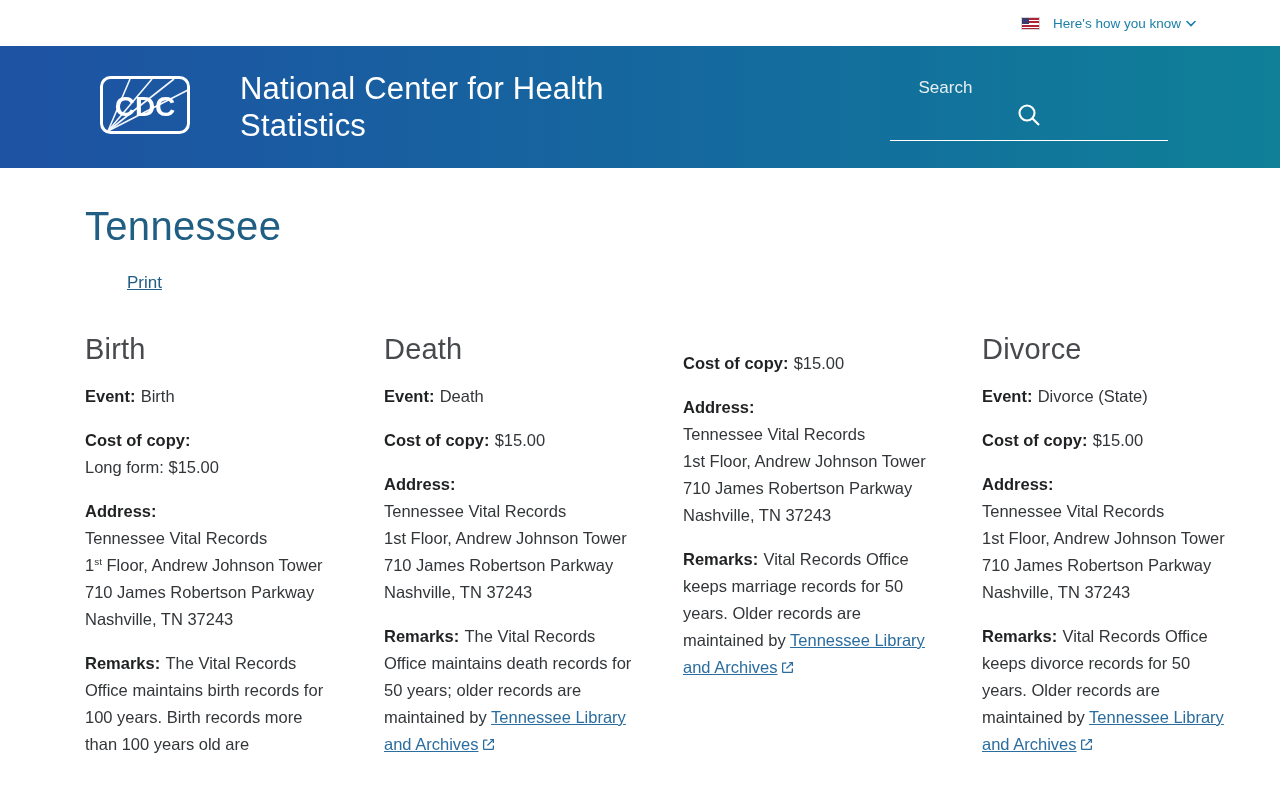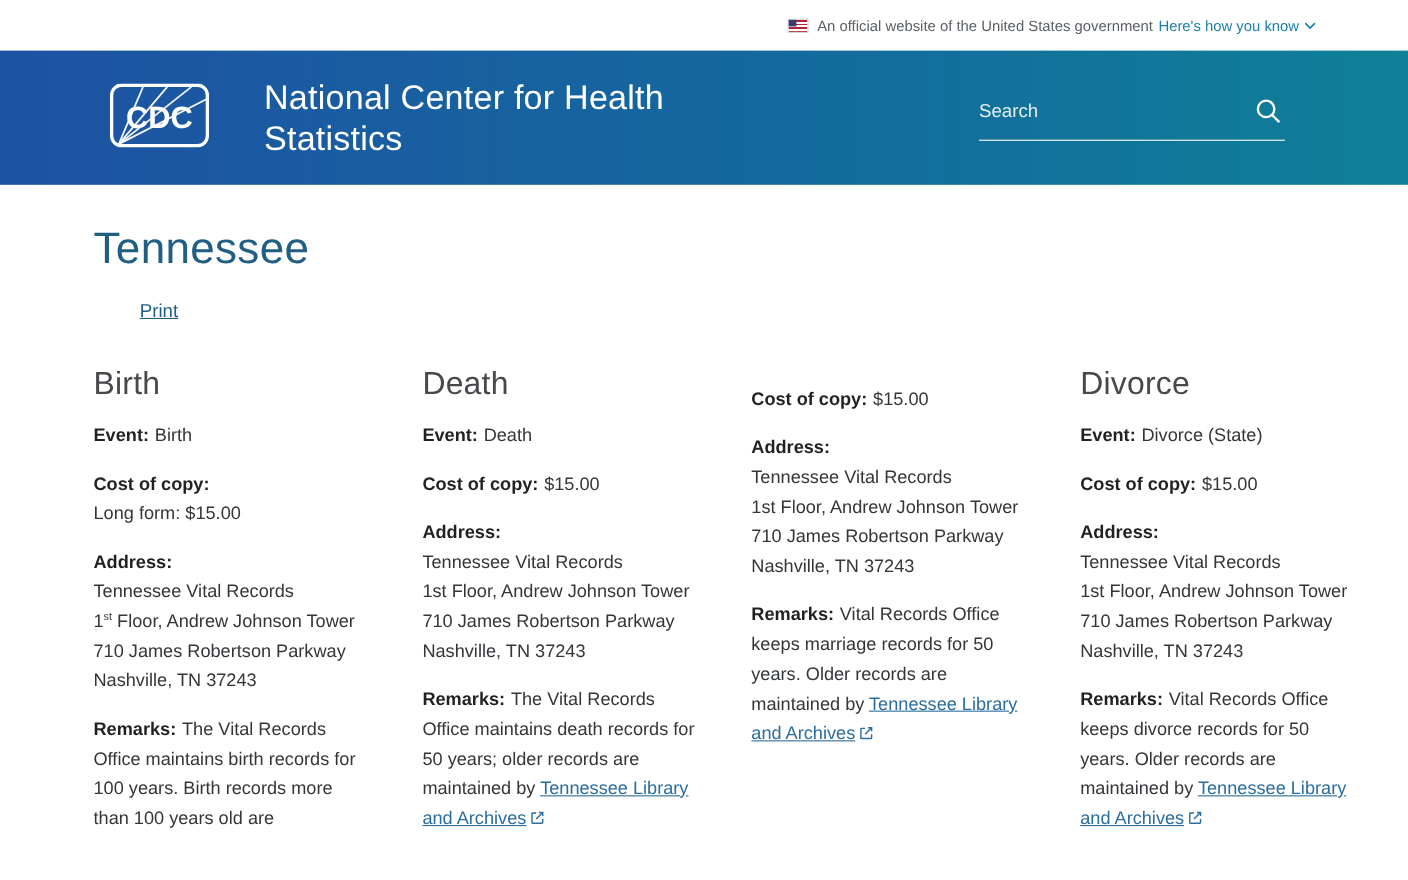--- a/index.html
+++ b/index.html
@@ -40,20 +40,21 @@
   }
   .logo-box { flex:none; margin-right:50px; }
   .site-title {
     color:#ffffff; font-size:31px; line-height:37px; font-weight:400;
     max-width:470px; letter-spacing:.2px;
   }
   .search-wrap { margin-left:auto; width:278px; }
   .search-row {
     display:flex; align-items:center; border-bottom:1px solid #ffffff;
     padding-bottom:12px;
+    flex-direction:column;
   }
   .search-input {
     flex:1; background:transparent; border:none; outline:none;
     color:#ffffff; font-size:17px; font-family:inherit; padding:4px 0;
   }
   .search-input::placeholder { color:#f2f6f8; opacity:.95; }
   .search-btn {
     background:none; border:none; padding:0 2px; cursor:pointer; flex:none;
     display:flex; align-items:center;
   }
@@ -85,21 +86,20 @@
   .ext-link { color:#2b6d9f; text-decoration:underline; }
   .ext-ico { margin-left:4px; vertical-align:-1px; }
 </style>
 </head>
 <body>
 
 <div class="gov-banner">
   <span class="flag">
       <span class="canton"></span>
     </span>
-  <span>An official website of the United States government</span>
   <a class="how-link" href="#">
     <span>Here's how you know</span>
     <svg class="chev" viewBox="0 0 10 7" fill="none" stroke="#1b7fa8" stroke-width="1.6" stroke-linecap="round">
         <path d="M1 1.5 L5 5.5 L9 1.5"></path>
       </svg>
   </a>
 </div>
 
 <div class="site-header">
   <div class="logo-box">

